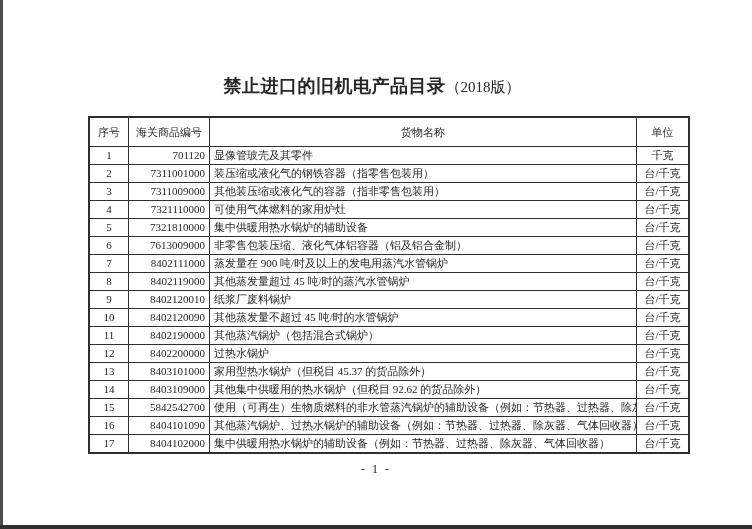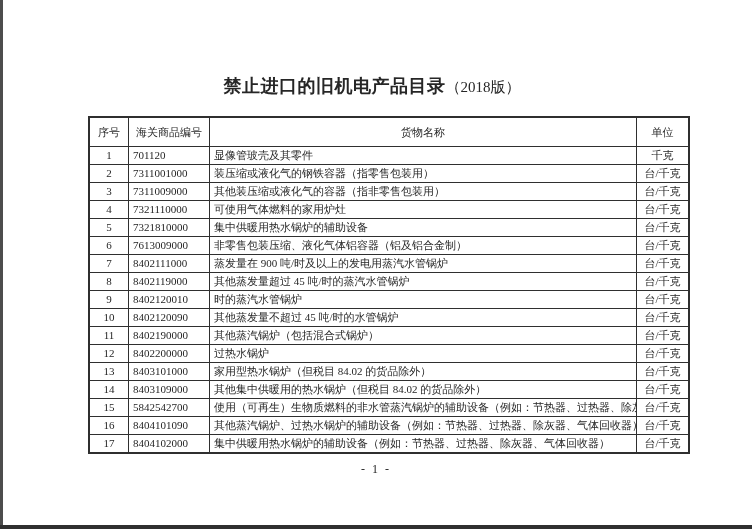--- a/index.html
+++ b/index.html
@@ -66,21 +66,21 @@
   }
   table.catalog thead th {
     height: 28px;
     font-weight: normal;
     text-align: center;
   }
   table.catalog tbody td {
     height: 17px;
   }
   .col-no   { width: 30px; text-align: center; }
-  .col-code { width: 72px; text-align: left; }
+  .col-code { width: 72px; text-align: right; }
   .col-name { width: 418px; text-align: left; }
   .col-unit { width: 43px; text-align: center; }
   td.col-name { padding-left: 5px; }
   .page-footer {
     position: absolute;
     top: 462px;
     left: 0;
     width: 752px;
     text-align: center;
     font-size: 12px;
@@ -151,21 +151,21 @@
       </tr>
       <tr>
         <td class="col-no">8</td>
         <td class="col-code">8402119000</td>
         <td class="col-name">其他蒸发量超过 45 吨/时的蒸汽水管锅炉</td>
         <td class="col-unit">台/千克</td>
       </tr>
       <tr>
         <td class="col-no">9</td>
         <td class="col-code">8402120010</td>
-        <td class="col-name">时的蒸汽水管锅炉</td>
+        <td class="col-name">纸浆厂废料锅炉</td>
         <td class="col-unit">台/千克</td>
       </tr>
       <tr>
         <td class="col-no">10</td>
         <td class="col-code">8402120090</td>
         <td class="col-name">其他蒸发量不超过 45 吨/时的水管锅炉</td>
         <td class="col-unit">台/千克</td>
       </tr>
       <tr>
         <td class="col-no">11</td>
@@ -175,27 +175,27 @@
       </tr>
       <tr>
         <td class="col-no">12</td>
         <td class="col-code">8402200000</td>
         <td class="col-name">过热水锅炉</td>
         <td class="col-unit">台/千克</td>
       </tr>
       <tr>
         <td class="col-no">13</td>
         <td class="col-code">8403101000</td>
-        <td class="col-name">家用型热水锅炉（但税目 84.02 的货品除外）</td>
+        <td class="col-name">家用型热水锅炉（但税目 45.37 的货品除外）</td>
         <td class="col-unit">台/千克</td>
       </tr>
       <tr>
         <td class="col-no">14</td>
         <td class="col-code">8403109000</td>
-        <td class="col-name">其他集中供暖用的热水锅炉（但税目 84.02 的货品除外）</td>
+        <td class="col-name">其他集中供暖用的热水锅炉（但税目 92.62 的货品除外）</td>
         <td class="col-unit">台/千克</td>
       </tr>
       <tr>
         <td class="col-no">15</td>
         <td class="col-code">5842542700</td>
         <td class="col-name">使用（可再生）生物质燃料的非水管蒸汽锅炉的辅助设备（例如：节热器、过热器、除灰器、气体回收器）</td>
         <td class="col-unit">台/千克</td>
       </tr>
       <tr>
         <td class="col-no">16</td>

